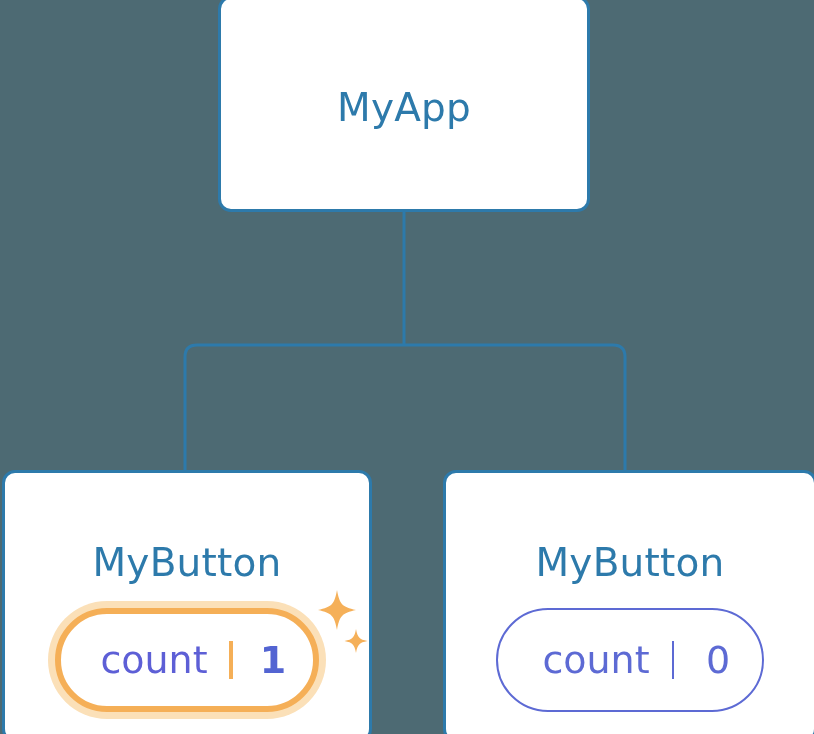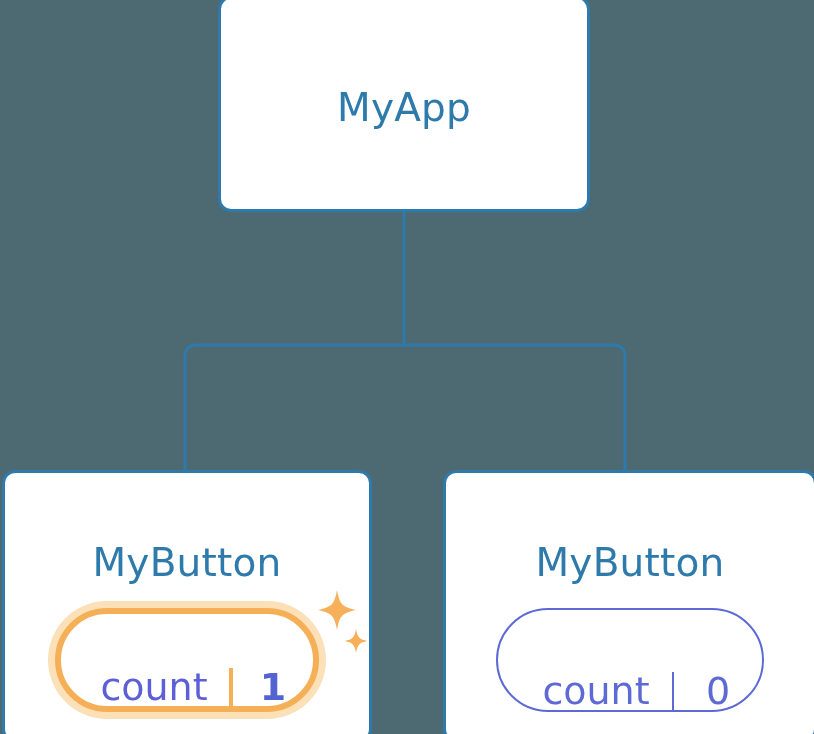--- a/index.html
+++ b/index.html
@@ -93,21 +93,21 @@
   .pill-wrap {
     position: relative;
     margin-top: 26px;
     display: flex;
     align-items: center;
     justify-content: center;
   }
 
   .pill {
     display: flex;
-    align-items: flex-end;
+    align-items: center;
     border-radius: 999px;
     background: #ffffff;
     box-sizing: border-box;
     overflow: hidden;
   }
 
   .pill-key, .pill-val {
     display: flex;
     align-items: center;
     justify-content: center;

